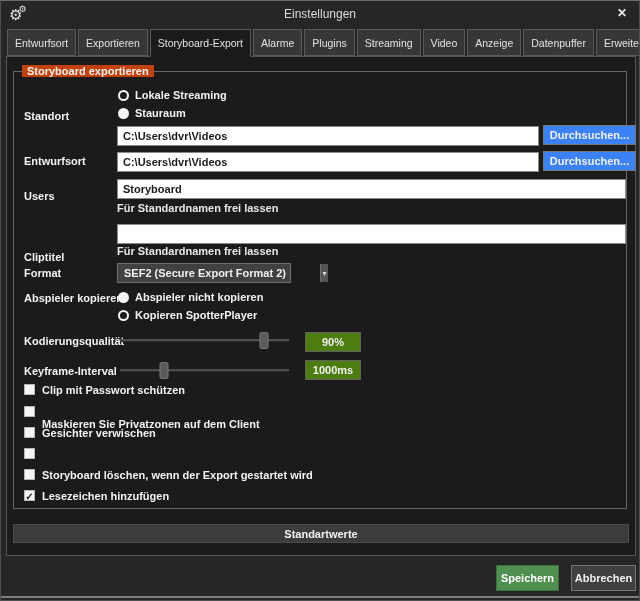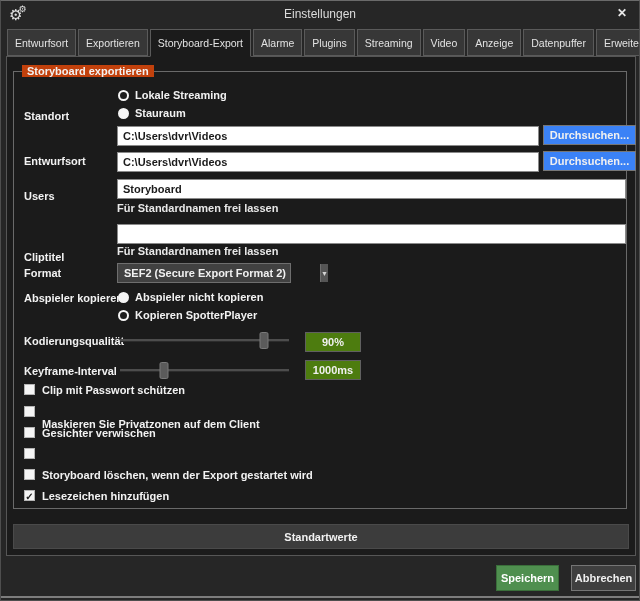--- a/index.html
+++ b/index.html
@@ -56,21 +56,21 @@
             border:1px solid #7a7a7a; border-radius:2px; transform:translateX(-50%); cursor:grab; }
   .valuebox { position:absolute; width:56px; height:20px; background:#4d7c0f;
             border:1px solid #606060; display:flex; align-items:center; justify-content:center;
             font-size:11px; font-weight:bold; color:#f0f0f0; }
   .checkbox { position:absolute; width:11px; height:11px; background:#f5f5f5;
             border:1px solid #b5b5b5; cursor:pointer; font-size:10px; line-height:11px;
             text-align:center; color:#1c1c1c; font-weight:bold; }
   .checkbox[data-checked="true"]::after { content:"\2713"; }
   .check-lbl { position:absolute; font-size:11px; font-weight:bold; color:#f2f2f2;
             white-space:nowrap; cursor:pointer; }
-  .btn-defaults { position:absolute; left:12px; top:523px; width:616px; height:25px;
+  .btn-defaults { position:absolute; left:12px; top:523px; width:616px; height:19px;
             background:#3c3c3c; border:1px solid #4a4a4a; color:#f2f2f2; z-index:2;
             font-size:11px; font-weight:bold; font-family:"Liberation Sans", sans-serif; cursor:pointer; }
   .footer { position:absolute; left:0; top:556px; width:100%; height:22px; }
   .btn-save { position:absolute; left:495px; top:8px; width:63px; height:26px;
             background:#4f8f4f; border:1px solid #3a6e3a; color:#ffffff;
             font-size:11px; font-weight:bold; font-family:"Liberation Sans", sans-serif; cursor:pointer; }
   .btn-cancel { position:absolute; left:570px; top:8px; width:65px; height:26px;
             background:#3f3f3f; border:1px solid #757575; color:#f0f0f0;
             font-size:11px; font-weight:bold; font-family:"Liberation Sans", sans-serif; cursor:pointer; }
   .bottom-edge { position:absolute; left:0; top:595px; width:100%; height:2px; background:#7d7d7d; }

